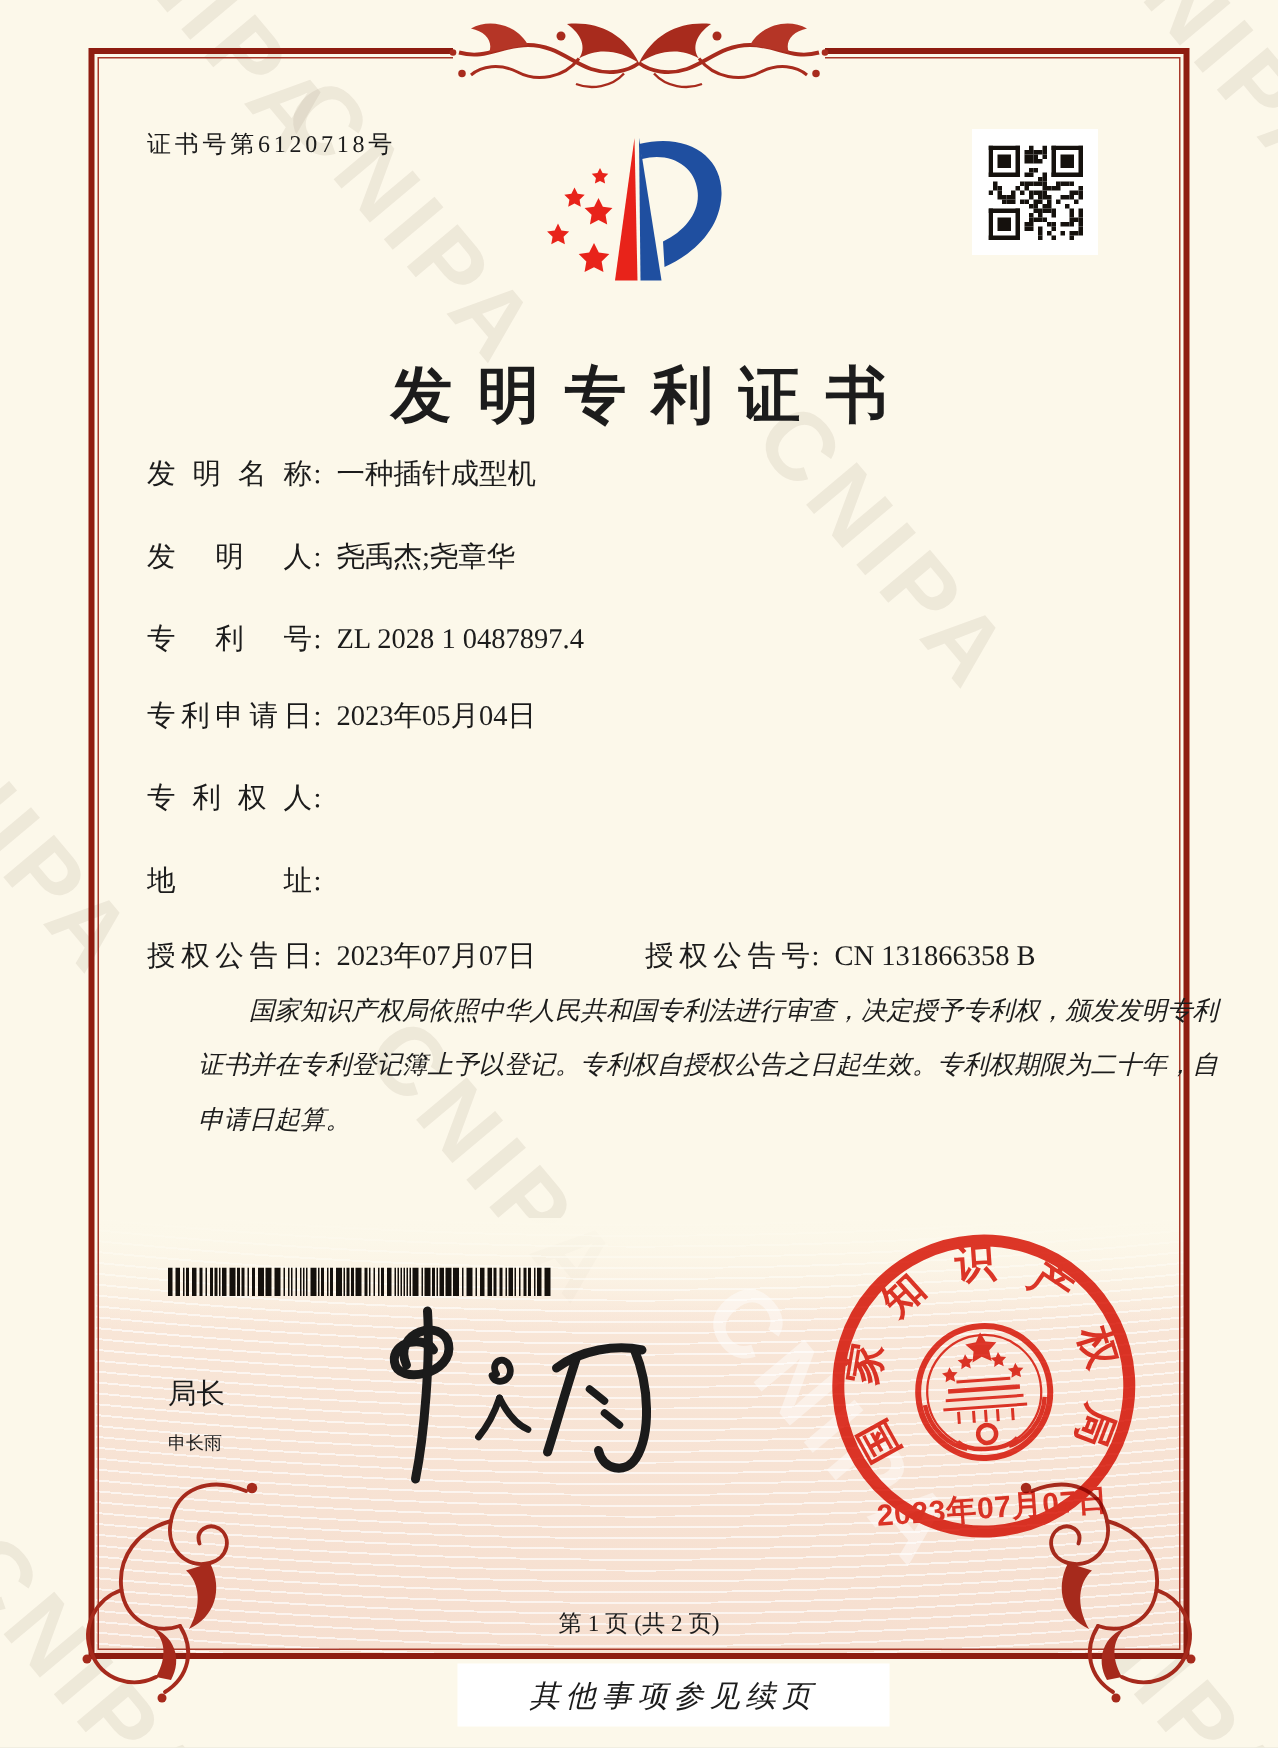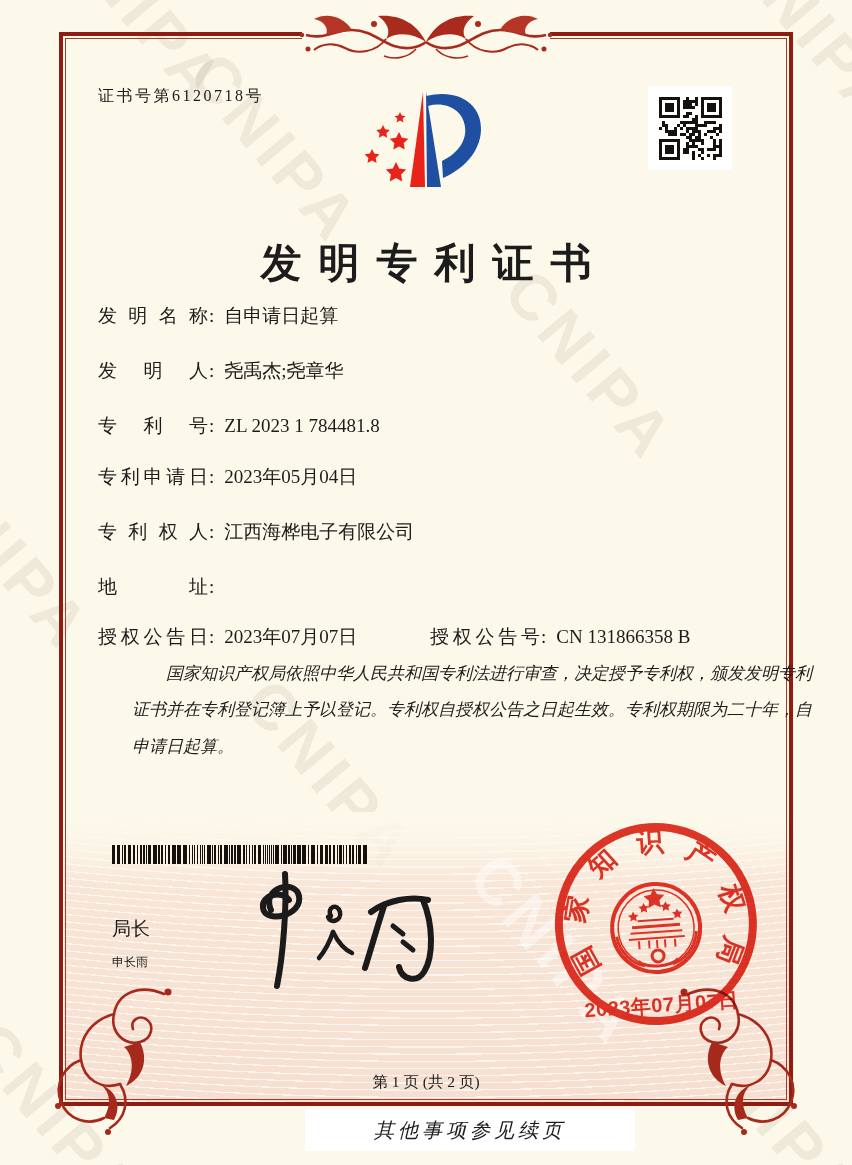--- a/index.html
+++ b/index.html
@@ -51,21 +51,21 @@
              font-size:12px;z-index:4;}
   .signature{position:absolute;left:225px;top:866px;z-index:5;}
   
   .seal{position:absolute;left:546px;top:816px;z-index:5;transform:rotate(-4deg);
         mix-blend-mode:multiply;opacity:.94;}
   .seal text{font-family:"Liberation Sans","DejaVu Sans",sans-serif;font-weight:bold;
              font-size:27px;fill:#dd2a1c;}
   .seal .seal-date{font-size:20px;letter-spacing:0.5px;}
   
   .page-no{position:absolute;left:0;top:1072px;width:100%;text-align:center;font-size:15.5px;z-index:4;}
-  .note-box{position:absolute;left:305px;top:1109px;width:330px;height:42px;background:#ffffff;z-index:4;
+  .note-box{position:absolute;left:305px;top:1109px;width:288px;height:42px;background:#ffffff;z-index:4;
             display:flex;align-items:center;justify-content:center;font-size:20px;font-style:italic;
             letter-spacing:4px;}
 </style>
 </head>
 <body>
 
 <div class="page">
 
   <div class="wm" style="left:275px;top:148px">CNIPA</div>
   <div class="wm" style="left:140px;top:8px">CNIPA</div>
@@ -292,60 +292,59 @@
   <div class="doc-title">发明专利证书</div>
 
   <div class="field-row r1">
     <span class="f-label">
         <i>发</i>
         <i>明</i>
         <i>名</i>
         <i>称</i>
       </span>
       <span class="colon">:</span>
-    <span class="f-value">自申请日起算</span>
+    <span class="f-value">一种插针成型机</span>
   </div>
   <div class="field-row r2">
     <span class="f-label">
         <i>发</i>
         <i>明</i>
         <i>人</i>
       </span>
       <span class="colon">:</span>
     <span class="f-value">尧禹杰;尧章华</span>
   </div>
   <div class="field-row r3">
     <span class="f-label">
         <i>专</i>
         <i>利</i>
         <i>号</i>
       </span>
       <span class="colon">:</span>
-    <span class="f-value">ZL 2023 1 784481.8</span>
+    <span class="f-value">ZL 2028 1 0487897.4</span>
   </div>
   <div class="field-row r4">
     <span class="f-label">
         <i>专</i>
         <i>利</i>
         <i>申</i>
         <i>请</i>
         <i>日</i>
       </span>
       <span class="colon">:</span>
     <span class="f-value">2023年05月04日</span>
   </div>
   <div class="field-row r5">
     <span class="f-label">
         <i>专</i>
         <i>利</i>
         <i>权</i>
         <i>人</i>
       </span>
       <span class="colon">:</span>
-    <span class="f-value">江西海桦电子有限公司</span>
   </div>
   <div class="field-row r6">
     <span class="f-label">
         <i>地</i>
         <i>址</i>
       </span>
       <span class="colon">:</span>
   </div>
   <div class="field-row r7">
     <span class="f-label">

